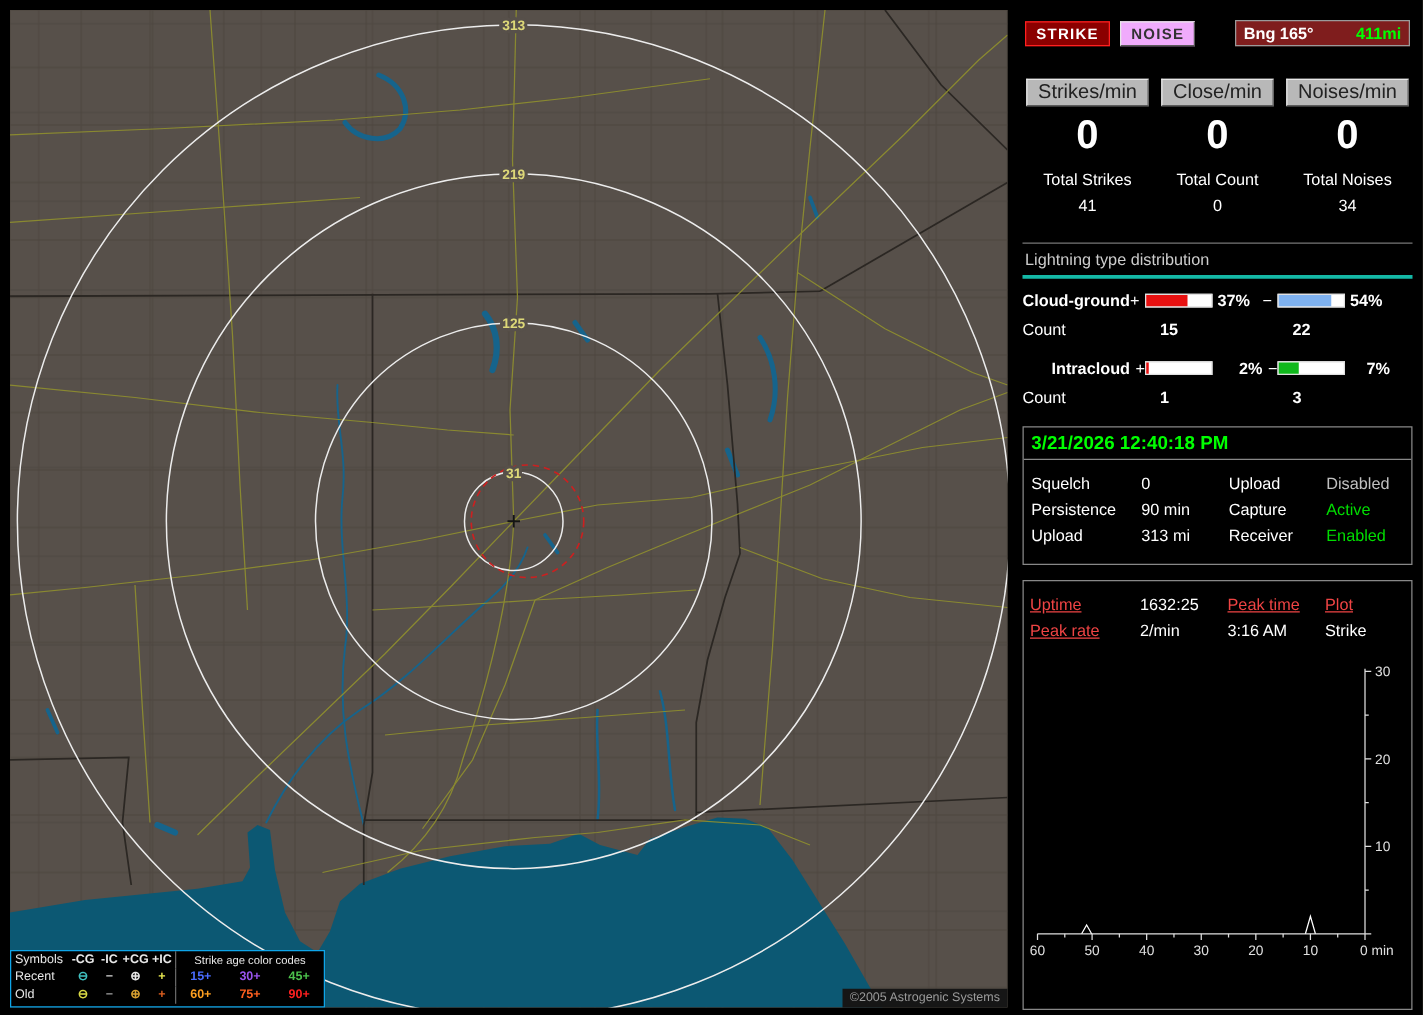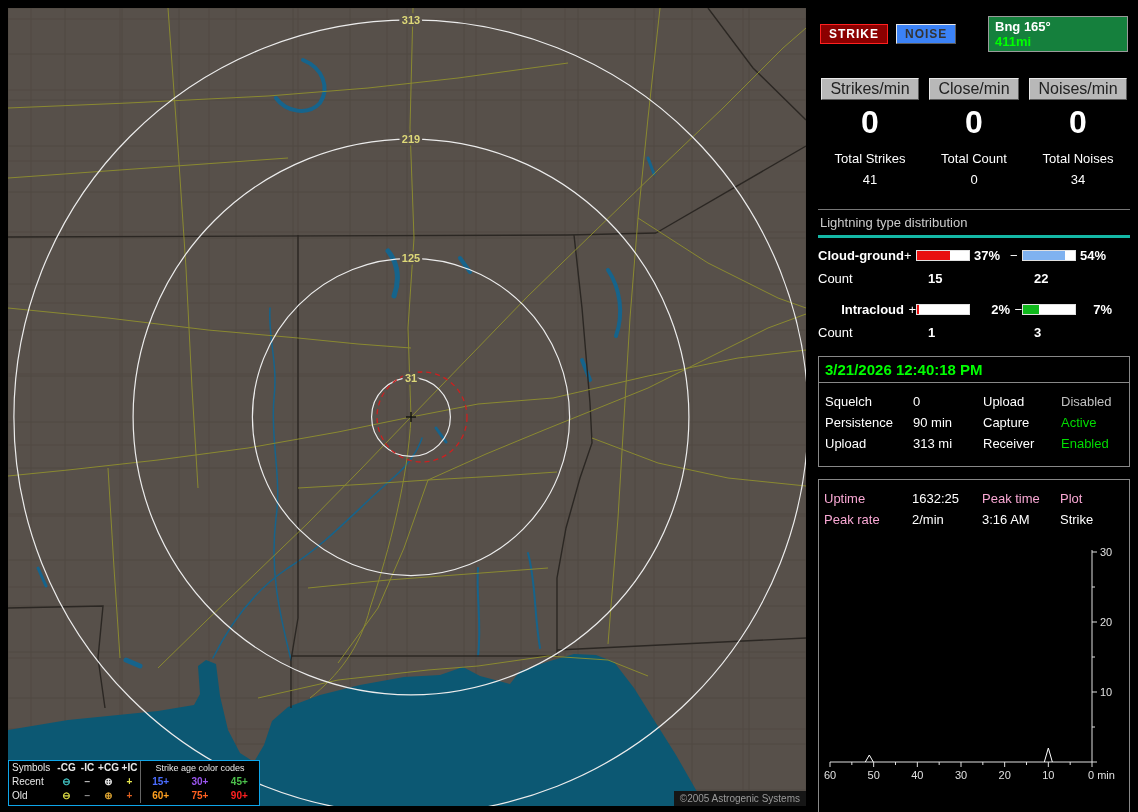--- a/index.html
+++ b/index.html
@@ -24,26 +24,26 @@
 
   .copyright{position:absolute;right:0;bottom:0;background:#161616;color:#9a9a9a;
              font-size:10px;padding:1px 6px;line-height:13px;}
 
   
   .panel{position:absolute;left:818px;top:8px;width:312px;height:796px;font-size:13px;}
 
   .top-row{display:flex;align-items:center;margin:8px 2px 0 2px;}
   .btn-strike{background:#8b0000;border:1px solid #ff2020;color:#ffffff;font-weight:bold;
               font-size:12px;padding:2px 8px;letter-spacing:1px;}
-  .btn-noise{background:#3b82f6;border-top:1px solid #e8e8e8;border-left:1px solid #e8e8e8;
+  .btn-noise{background:#f0abfc;border-top:1px solid #e8e8e8;border-left:1px solid #e8e8e8;
              border-right:1px solid #5a5a5a;border-bottom:1px solid #5a5a5a;color:#333;
              font-weight:bold;font-size:12px;padding:2px 8px;margin-left:8px;letter-spacing:1px;}
   .bearing-box{margin-left:auto;width:140px;box-sizing:border-box;border:1px solid #9a9a9a;
-               background:#15803d;padding:2px 6px;display:flex;justify-content:space-between;
-               font-weight:bold;font-size:13px;flex-direction:column;}
+               background:#7f1d1d;padding:2px 6px;display:flex;justify-content:space-between;
+               font-weight:bold;font-size:13px;}
   .bearing-range{color:#00ff00;}
 
   .g3{display:grid;grid-template-columns:repeat(3,1fr);text-align:center;}
   .rates{margin-top:26px;}
   .rate-btn{display:inline-block;background:#b8b8b8;color:#222;font-size:16px;padding:1px 8px;
             border-top:1px solid #e8e8e8;border-left:1px solid #e8e8e8;
             border-right:1px solid #5a5a5a;border-bottom:1px solid #5a5a5a;}
   .zeros{margin-top:4px;font-size:32px;font-weight:bold;}
   .tlabels{margin-top:10px;}
   .tvalues{margin-top:6px;}
@@ -62,21 +62,21 @@
   .count-row .cnt{font-weight:bold;margin-left:12px;}
 
   .status-box{margin-top:16px;border:1px solid #888;}
   .datetime{padding:4px 6px;color:#00ff00;font-weight:bold;font-size:15px;border-bottom:1px solid #888;}
   .status-rows{padding:8px 6px 12px 6px;}
   .srow{display:grid;grid-template-columns:88px 70px 78px auto;padding:3px 0;}
 
   .stats-box{margin-top:12px;border:1px solid #888;height:344px;box-sizing:border-box;
              padding:8px 5px;overflow:hidden;}
   .strow{display:grid;grid-template-columns:88px 70px 78px auto;padding:3px 0;}
-  .glabel{color:#f9a8d4;}
+  .glabel{color:#ef4444;text-decoration:underline;}
   .gvalue{color:#ffffff;}
   #trend-svg{margin-top:14px;}
   #trend-svg text{font-family:"Liberation Sans",sans-serif;}
 </style>
 </head>
 <body>
 
 <div class="map-wrap">
   <svg width="798" height="798" viewBox="0 0 798 798">
     <defs>

